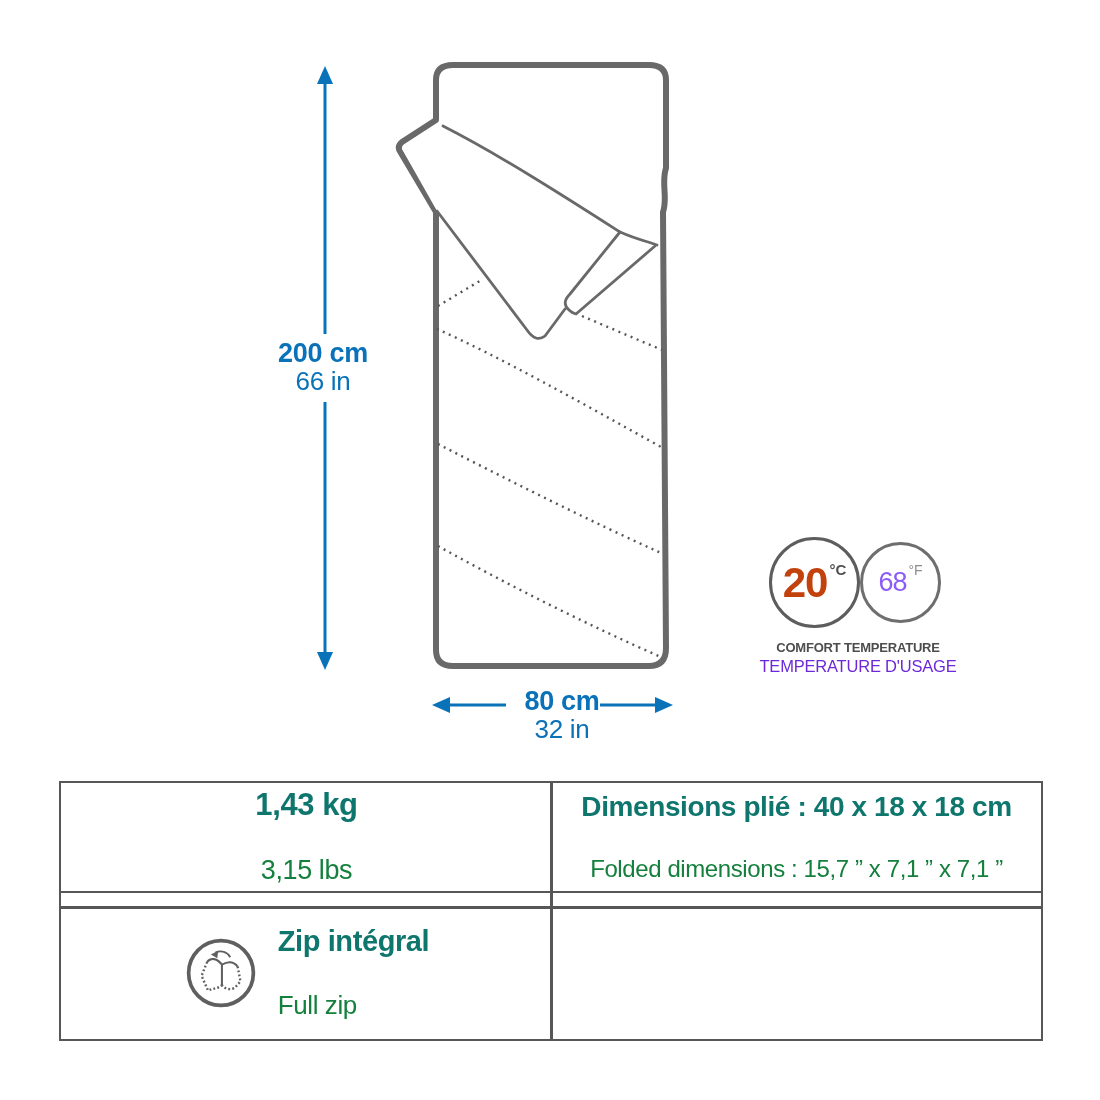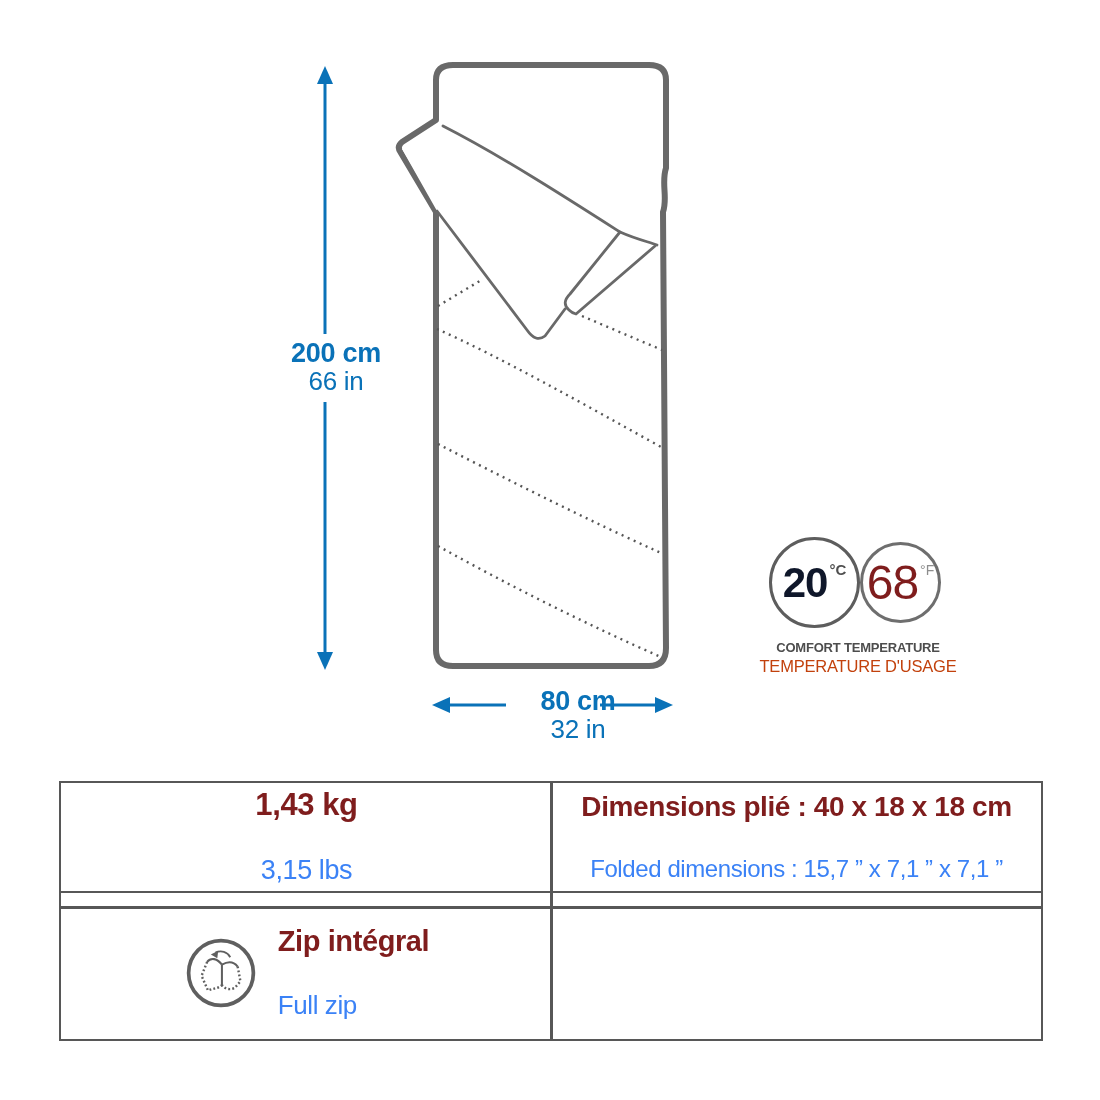--- a/index.html
+++ b/index.html
@@ -7,47 +7,47 @@
     position:relative;width:1100px;height:1100px;background:#ffffff;overflow:hidden;
     font-family:"Liberation Sans",sans-serif;
   }
   svg{display:block;}
   .diagram-svg{position:absolute;left:0;top:0;}
 
   
   .dim-label{position:absolute;text-align:center;color:#0a72b8;line-height:1.06;}
   .dim-label .metric{font-weight:bold;font-size:27px;letter-spacing:-0.3px;}
   .dim-label .imperial{font-size:26px;letter-spacing:-0.3px;}
-  #dim-height{left:246px;top:339px;width:180px;}
-  #dim-width{left:488px;top:687px;width:180px;}
+  #dim-height{left:233px;top:339px;width:180px;}
+  #dim-width{left:472px;top:687px;width:180px;}
 
   
   .temp-circle{position:absolute;border-radius:50%;background:#fff;display:flex;align-items:center;justify-content:center;}
   #temp-c{left:769px;top:537px;width:85px;height:85px;border:3.5px solid #5d5d5d;z-index:2;}
   #temp-f{left:860px;top:542px;width:75px;height:75px;border:3px solid #6e6e6e;z-index:1;}
-  .temp-val-c{font-weight:bold;font-size:42px;color:#0f172a;letter-spacing:-1px;}
-  .temp-val-f{font-size:48px;color:#7f1d1d;letter-spacing:-1px;}
+  .temp-val-c{font-weight:bold;font-size:42px;color:#c2410c;letter-spacing:-1px;}
+  .temp-val-f{font-size:27px;color:#8b5cf6;letter-spacing:-1px;}
   .temp-unit{font-size:15px;position:relative;top:-13px;margin-left:2px;}
   .temp-unit.c{font-weight:bold;color:#4f4f4f;}
   .temp-unit.f{color:#8d8d8d;font-size:14px;}
   .temp-caption{position:absolute;left:703px;top:640px;width:310px;text-align:center;line-height:1.22;}
   .temp-caption .en{font-weight:bold;font-size:13px;color:#4d4d4d;letter-spacing:-0.2px;}
-  .temp-caption .fr{font-size:16.5px;color:#c2410c;letter-spacing:-0.2px;}
+  .temp-caption .fr{font-size:16.5px;color:#6d28d9;letter-spacing:-0.2px;}
 
   
   .spec-table{position:absolute;left:59px;top:781px;width:984px;height:260px;
     border:2.5px solid #575757;box-sizing:border-box;background:#fff;}
   .spec-table .vdivider{position:absolute;left:489px;top:0;bottom:0;width:2.5px;background:#575757;}
   .row{display:grid;grid-template-columns:491px 1fr;box-sizing:border-box;}
   .row1{height:110px;border-bottom:2px solid #575757;}
   .gap-strip{height:13px;}
   .row2{height:130px;border-top:3px solid #575757;}
   .cell{display:flex;flex-direction:column;align-items:center;justify-content:center;line-height:1.18;}
-  .cell .primary{font-weight:bold;font-size:28px;color:#7f1d1d;letter-spacing:-0.4px;}
-  .cell .secondary{font-size:24px;color:#3b82f6;letter-spacing:-0.4px;margin-top:32px;}
+  .cell .primary{font-weight:bold;font-size:28px;color:#0f766e;letter-spacing:-0.4px;}
+  .cell .secondary{font-size:24px;color:#15803d;letter-spacing:-0.4px;margin-top:32px;}
   .cell-icon{flex-direction:row;gap:20px;}
   .cell-icon .txt{display:flex;flex-direction:column;align-items:flex-start;line-height:1.2;}
   .cell-icon .primary{font-size:29px;}
   .cell-icon .secondary{font-size:26px;}
 </style>
 </head>
 <body>
 
 <div class="canvas">
 

